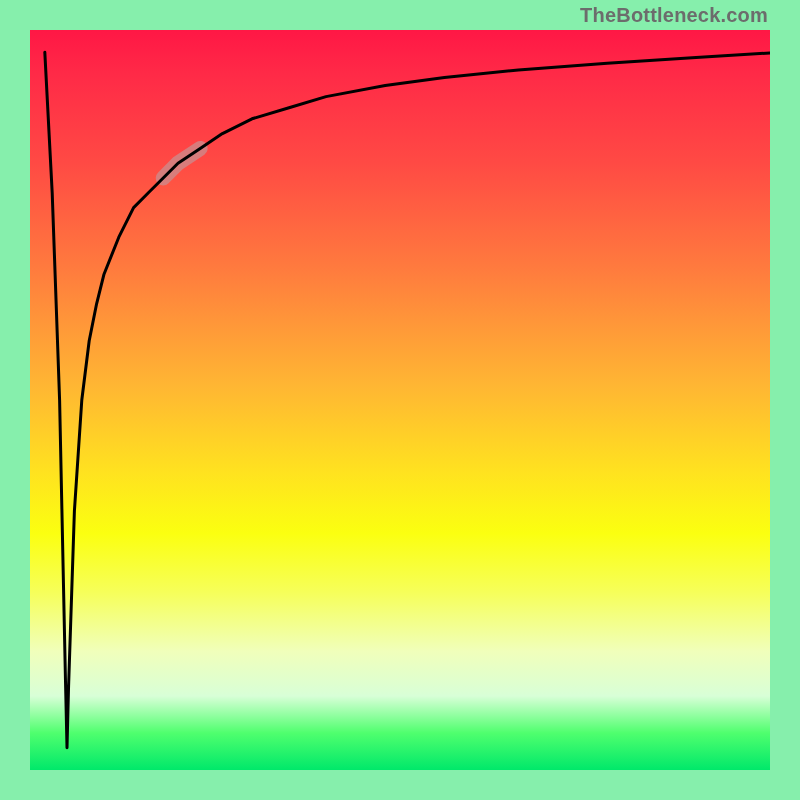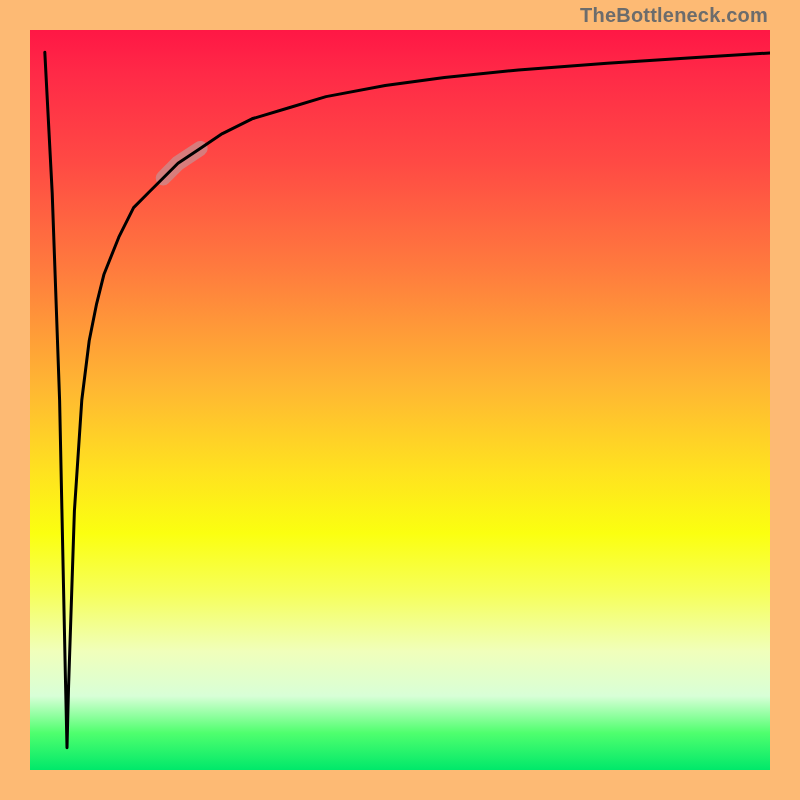--- a/index.html
+++ b/index.html
@@ -10,21 +10,21 @@
     background: #000;
     overflow: hidden;
     font-family: Arial, Helvetica, sans-serif;
   }
   .frame {
     position: absolute;
     left: 0;
     top: 0;
     width: 800px;
     height: 800px;
-    background: #fdba74;
+    background: #86efac;
   }
   .plot-area {
     position: absolute;
     left: 30px;
     top: 30px;
     width: 740px;
     height: 740px;
     
     background: linear-gradient(
       to bottom,

